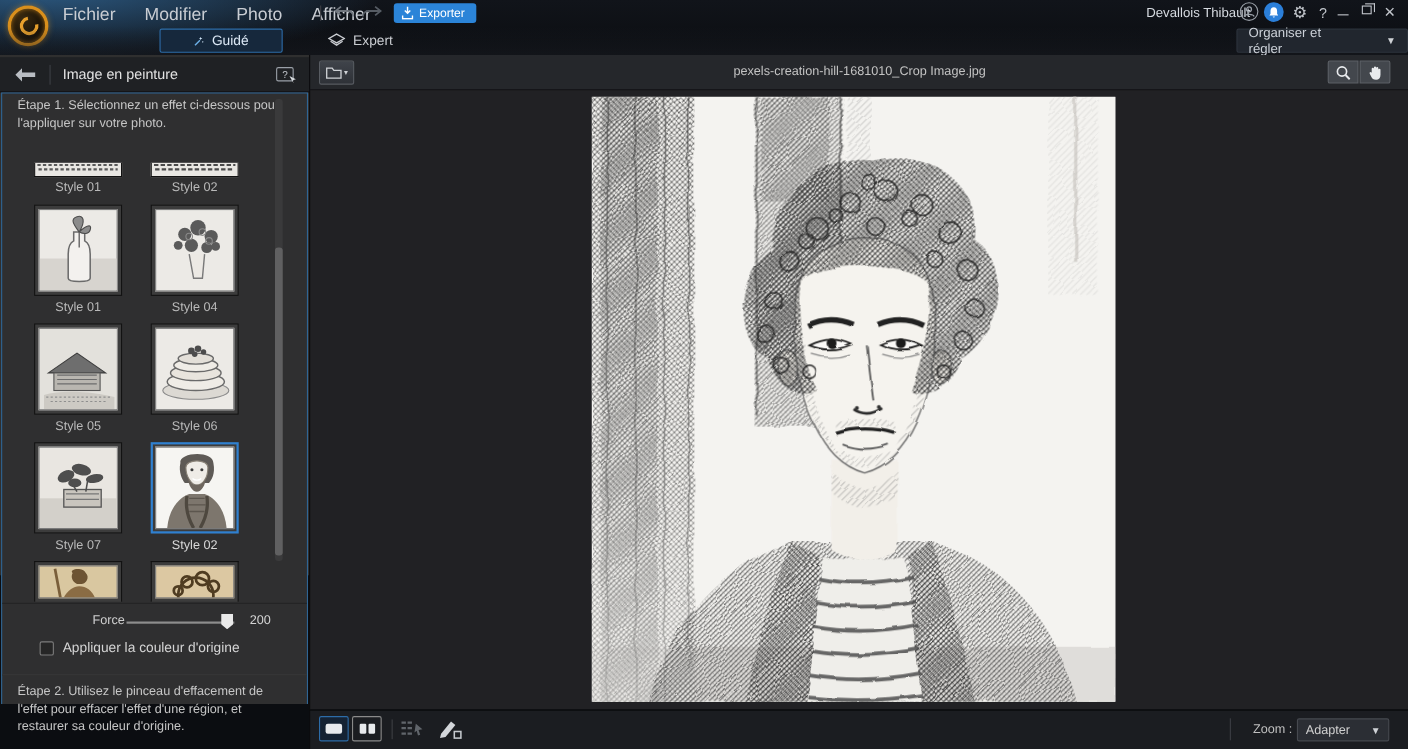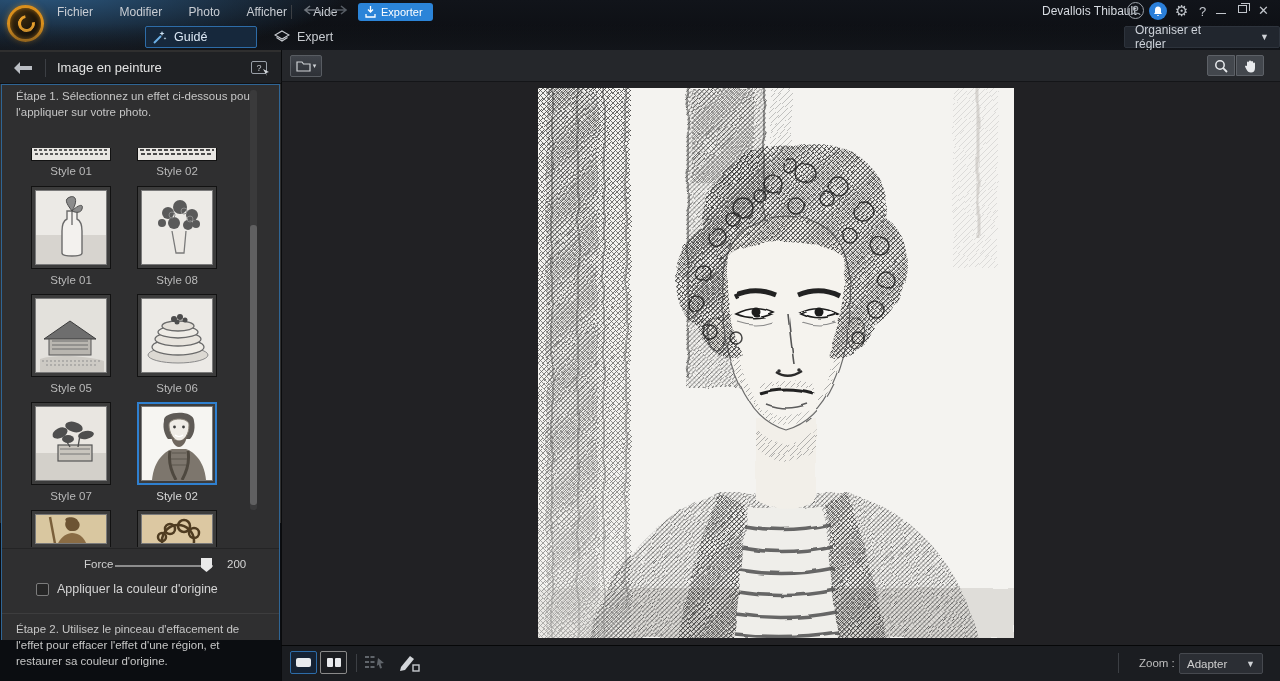--- a/index.html
+++ b/index.html
@@ -7,35 +7,35 @@
     font-family:"Liberation Sans","DejaVu Sans",sans-serif; }
   .abs { position:absolute; }
   #app { position:relative; width:1280px; height:681px; background:#0b0d11; }
 
   
   #titlebar { left:0; top:0; width:1280px; height:50px;
     background:radial-gradient(ellipse 500px 110px at 40px -10px,#2c5a83 0%,rgba(12,14,18,0) 62%),
                linear-gradient(180deg,#11141a 0%,#0b0d11 100%); }
   #tabrow { left:0; top:24px; width:1280px; height:26px;
     background:linear-gradient(180deg,rgba(20,23,28,.0),rgba(24,27,33,.55)); }
-  .menu-item { display:inline-block; color:#c9cdd3; font-size:12px; padding:5px 11px; cursor:default; }
+  .menu-item { display:inline-block; color:#c9cdd3; font-size:16px; padding:5px 11px; cursor:default; }
   .logo-ring { left:7px; top:5px; width:37px; height:37px; border-radius:50%;
     background:radial-gradient(circle at 35% 30%,#3a2a10,#120d06 70%);
     border:3px solid #d98f1c; box-shadow:0 0 6px rgba(217,143,28,.55), inset 0 0 5px rgba(217,143,28,.7); }
   .logo-swirl { left:8px; top:7px; width:17px; height:17px; border:3px solid #e8a02c; border-radius:50%;
     border-top-color:transparent; transform:rotate(35deg); }
   .btn-export { left:358px; top:3px; height:18px; padding:0 10px 0 7px; background:#2b84d8; border-radius:3px;
     color:#fff; font-size:11px; display:flex; align-items:center; gap:5px; }
   .undo-redo { color:#70767e; }
   .user-name { color:#d6dae0; font-size:12px; }
   .circle-icon { width:17px; height:17px; border-radius:50%; border:1px solid #9aa0a8; position:relative; }
   .bell-circle { width:18px; height:18px; border-radius:50%; background:#2b7fd9; border:none;
     display:flex; align-items:center; justify-content:center; }
   .sys-glyph { color:#c2c6cc; font-size:13px; }
-  .tab { height:22px; display:flex; align-items:center; gap:7px; padding:0 6px; font-size:12.5px;
+  .tab { height:22px; display:flex; align-items:center; gap:7px; padding:0 30px; font-size:12.5px;
     color:#c9ccd1; border-radius:2px; }
   .tab.active { background:#16283c; border:1px solid #2d6ca8; color:#dde9f6; }
   .btn-organize { height:22px; background:#21262e; border:1px solid #2d333c; border-radius:2px;
     color:#ccd1d8; font-size:12px; display:flex; align-items:center; gap:26px; padding:0 10px; }
 
   
   #sidebar { left:0; top:50px; width:281px; height:473px; background:#2f2f2f; }
   #sb-header { left:0; top:2px; width:281px; height:32px; background:#1f2124; border-bottom:1px solid #101113;
     display:flex; align-items:center; }
   #sb-content { left:1px; top:34px; width:279px; height:556px; background:#2f2f30;
@@ -221,21 +221,21 @@
           <g fill="none" stroke="#8a8a8a" stroke-width="1">
                 <circle cx="30" cy="24" r="3"></circle>
                 <circle cx="42" cy="20" r="3"></circle>
                 <circle cx="48" cy="28" r="3"></circle>
               </g>
           <path d="M30 40 L34 62 H42 L44 40" fill="#ece9e4" stroke="#7a7a7a" stroke-width="1.3"></path>
             </svg>
           </div>
       </div>
       <div class="abs thumb-label" style="left:29px;top:189px;">Style 01</div>
-      <div class="abs thumb-label" style="left:135px;top:189px;">Style 08</div>
+      <div class="abs thumb-label" style="left:135px;top:189px;">Style 04</div>
 
       <div class="thumb" style="left:29px;top:209px;">
         <div class="thumb-img">
             <svg width="72" height="73" viewBox="0 0 72 73">
           <rect width="72" height="73" fill="#e3e1dc"></rect>
           <path d="M8 40 L34 22 L60 40 Z" fill="#6e6e6e" stroke="#3c3c3c"></path>
           <rect x="13" y="40" width="42" height="16" fill="#b9b6b0" stroke="#555"></rect>
           <path d="M16 42 H52 M16 46 H52 M16 50 H52" stroke="#6c6c6c" stroke-width="1"></path>
           <path d="M4 60 C20 55 50 57 68 62 L68 73 L4 73 Z" fill="#cdcac4"></path>
           <path d="M6 62 H66 M10 66 H62" stroke="#8f8f8f" stroke-width="1" stroke-dasharray="2 2"></path>
@@ -338,20 +338,21 @@
 
   </div>
 
   <div id="cv-toolbar" class="abs">
     <div class="abs btn-folder">
       <svg width="15" height="12" viewBox="0 0 15 12">
         <path d="M1 2 H6 L7.5 4 H14 V11 H1 Z" fill="none" stroke="#cfd2d6" stroke-width="1.2"></path>
         </svg>
       <span class="chev" style="font-size:7px;">▾</span>
     </div>
+    <div class="abs filename" style="left:0;width:999px;top:9px;text-align:center;">pexels-creation-hill-1681010_Crop Image.jpg</div>
     <div class="abs tool-btn" style="left:925px;top:5px;border-radius:2px 0 0 2px;">
       <svg width="14" height="14" viewBox="0 0 14 14">
         <circle cx="6" cy="6" r="4.2" fill="none" stroke="#e8eaed" stroke-width="1.5"></circle>
           <path d="M9.2 9.2 L13 13" stroke="#e8eaed" stroke-width="1.8"></path>
         </svg>
     </div>
     <div class="abs tool-btn" style="left:954px;top:5px;border-radius:0 2px 2px 0;">
       <svg width="13" height="14" viewBox="0 0 13 14">
         <path d="M3 7 V3.5 a1 1 0 0 1 2 0 V6 V2.5 a1 1 0 0 1 2 0 V6 V3 a1 1 0 0 1 2 0 V6.5 V4.5 a1 1 0 0 1 2 0 V9 C11 12 9.5 13.5 7 13.5 C4.5 13.5 3.5 12.5 2.5 10.5 L1.2 8 a0.9 0.9 0 0 1 1.5 -1 Z" fill="#e8eaed"></path>
         </svg>

